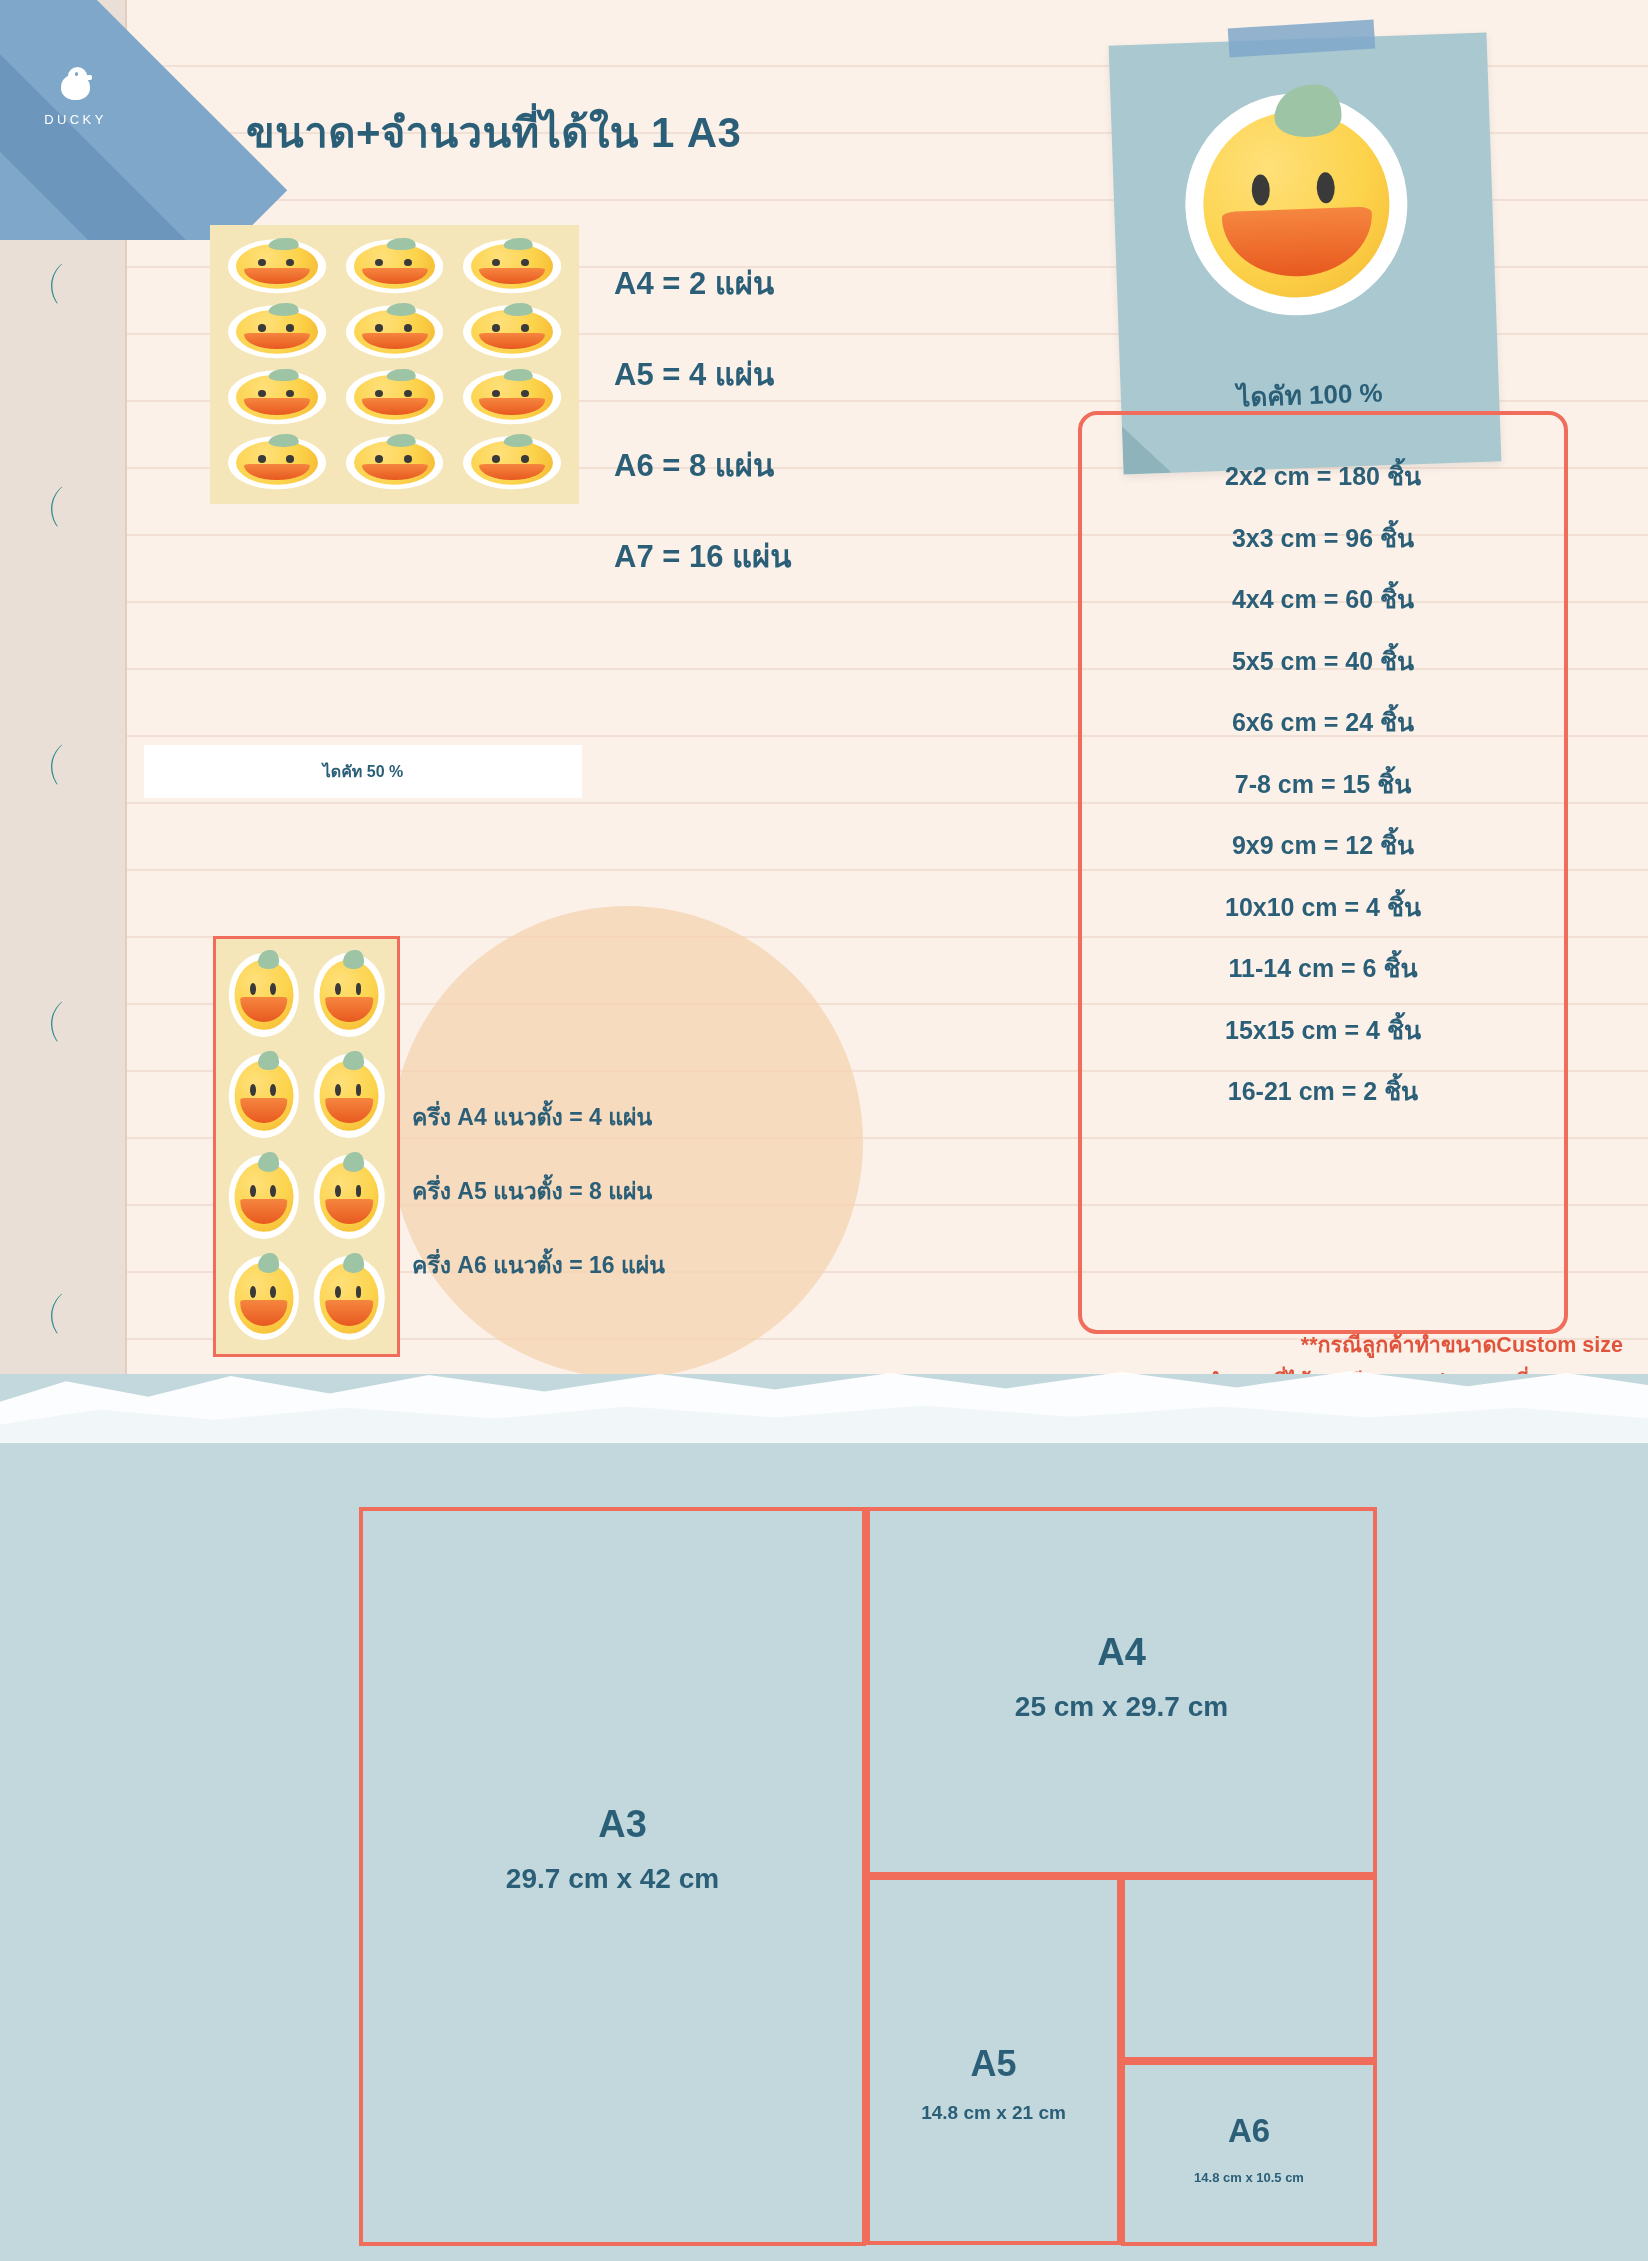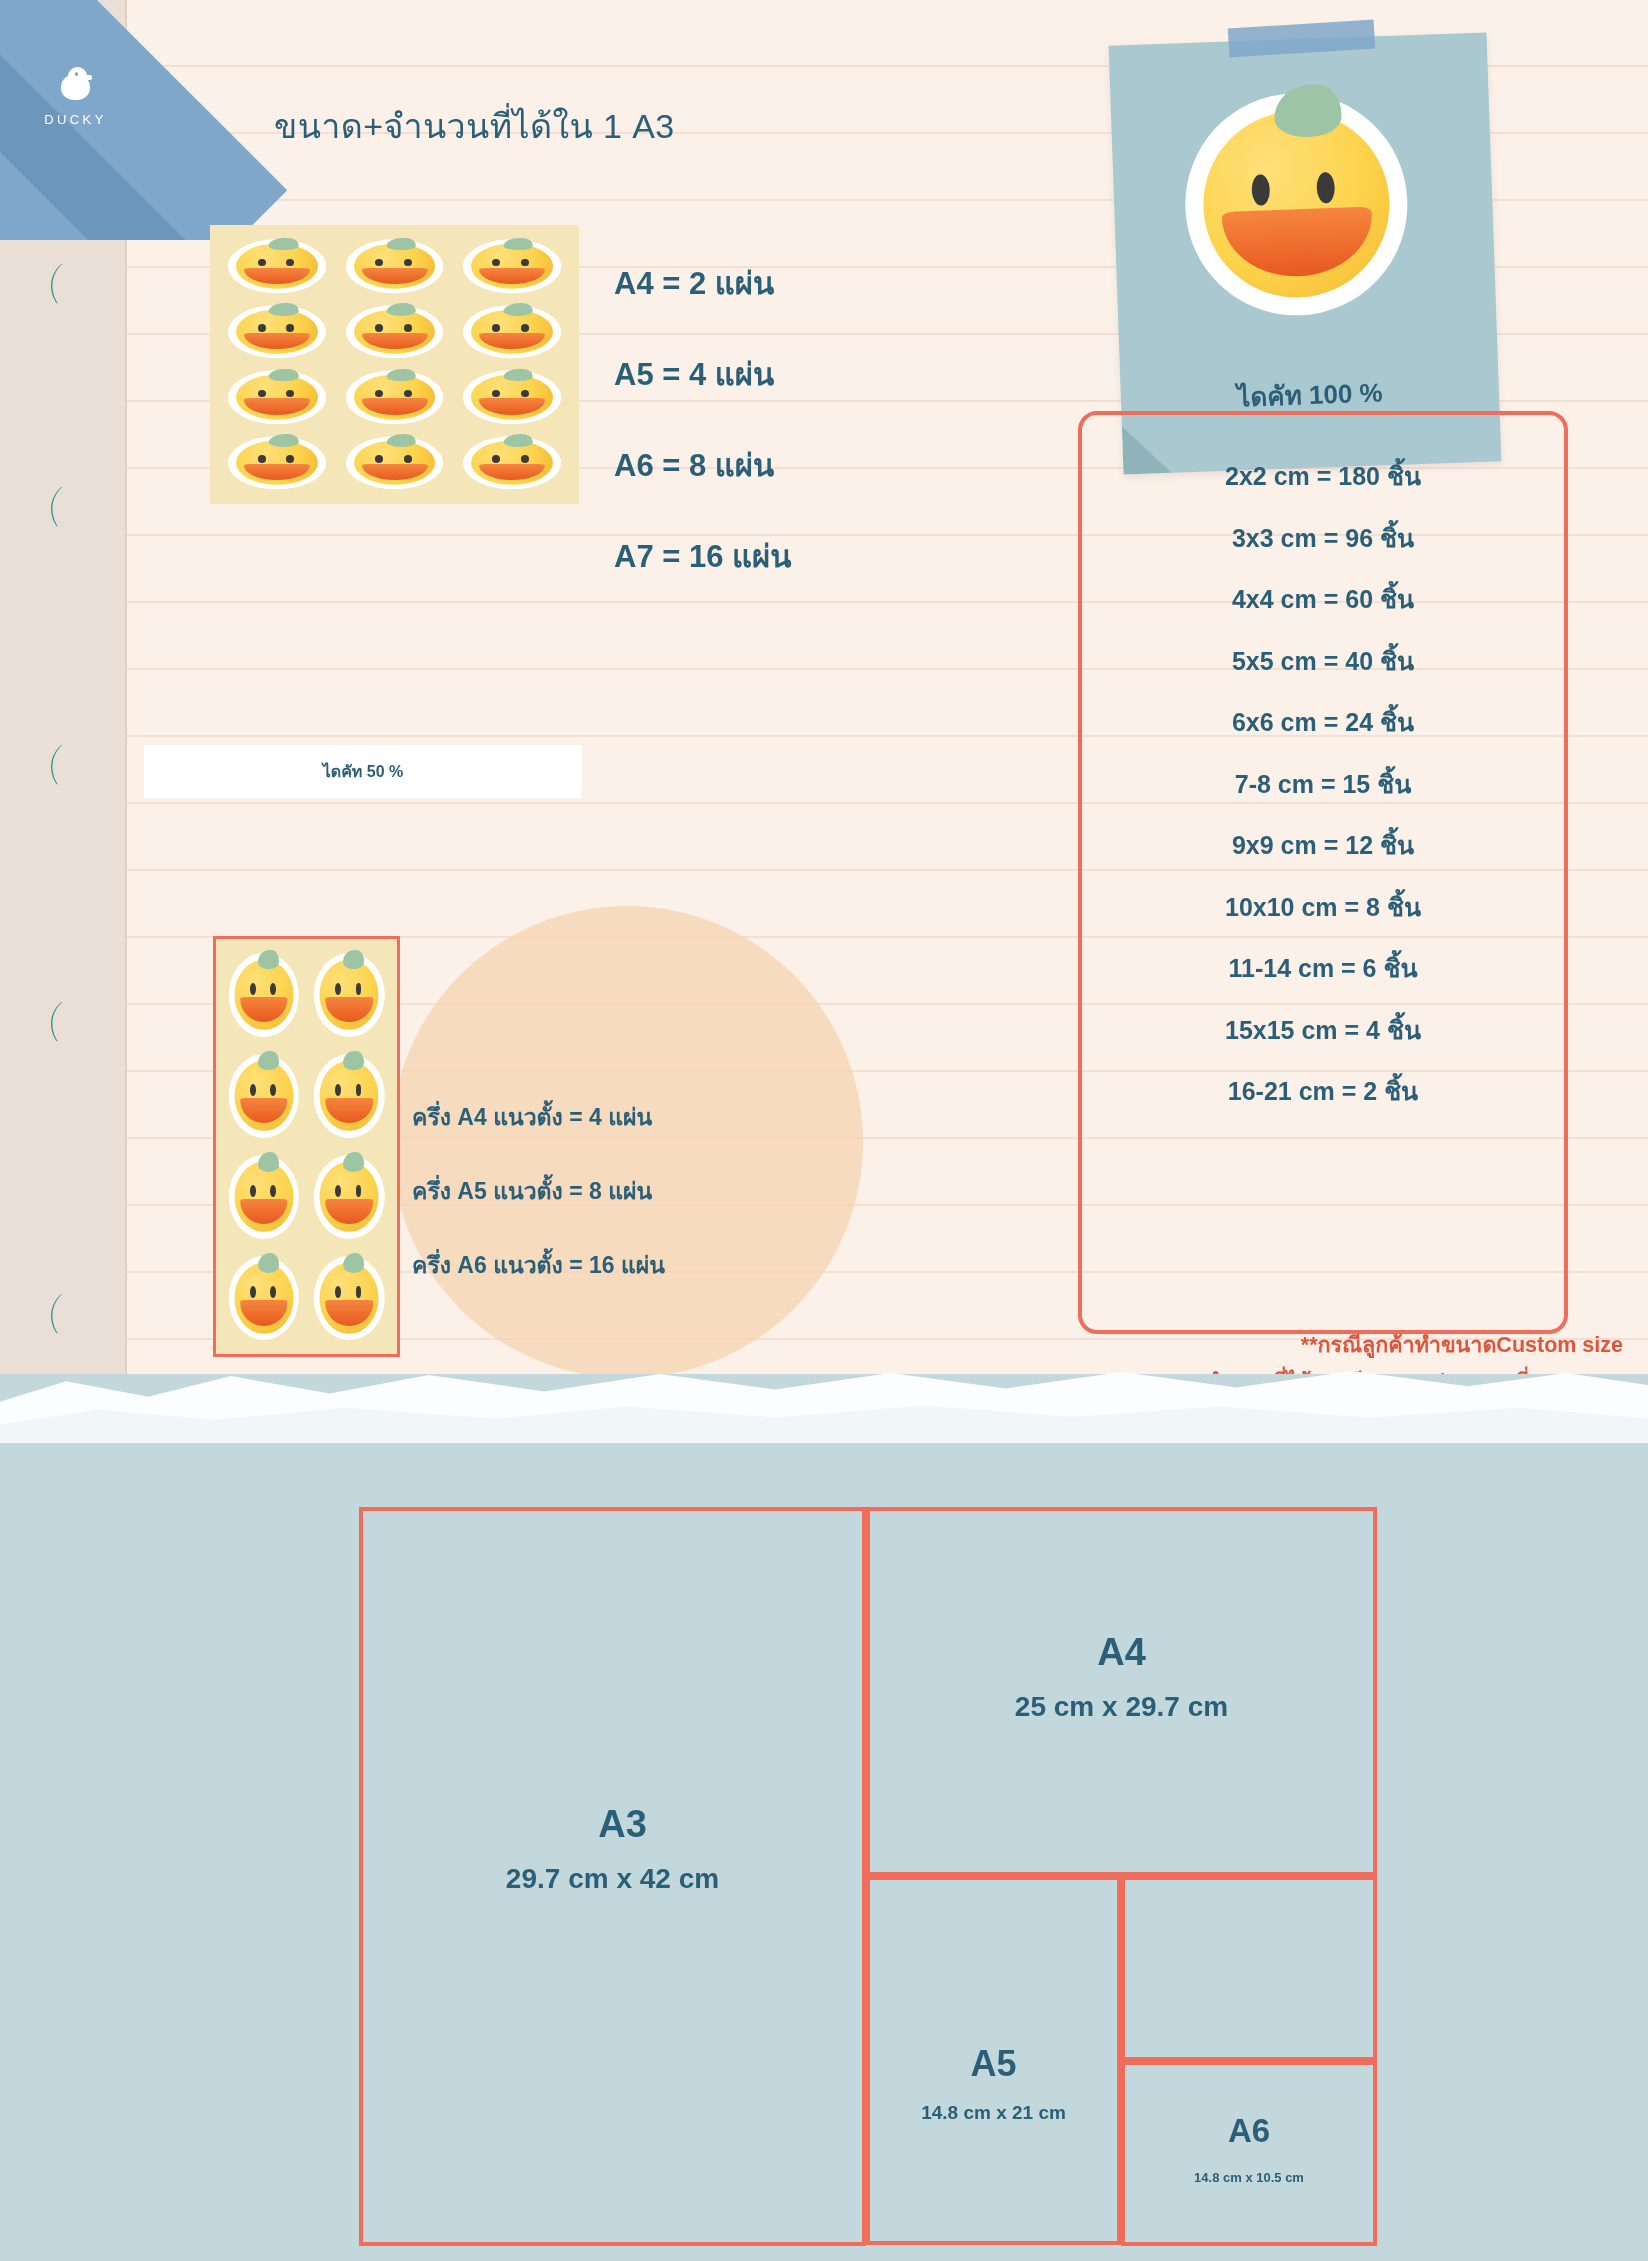--- a/index.html
+++ b/index.html
@@ -84,22 +84,22 @@
   }
   .logo .duck-mark .beak {
     position:absolute;left:28px;top:7.7px;width:8.6px;height:5.2px;border-radius:1.7px;background:#ffffff;
   }
   .logo .duck-mark .eye {
     position:absolute;left:19px;top:5.2px;width:3.4px;height:3.4px;border-radius:50%;background:#7fa7c9;
   }
 
   
   .headline {
-    position:absolute; left:274px; top:99px;
-    font-size:34px; font-weight:normal; color:#2b5f78;
+    position:absolute; left:246px; top:99px;
+    font-size:42px; font-weight:bold; color:#2b5f78;
     letter-spacing:0.4px;
   }
 
   
   .sheet50 {
     position:absolute; left:210px; top:225px;
     width:369px; height:279px;
     background:#f5e6b9;
   }
   .sheet50 .grid {
@@ -428,21 +428,21 @@
 
   <div class="sizebox">
     <div class="list">
       <div class="item">2x2 cm = 180 ชิ้น</div>
       <div class="item">3x3 cm = 96 ชิ้น</div>
       <div class="item">4x4 cm = 60 ชิ้น</div>
       <div class="item">5x5 cm = 40 ชิ้น</div>
       <div class="item">6x6 cm = 24 ชิ้น</div>
       <div class="item">7-8 cm = 15 ชิ้น</div>
       <div class="item">9x9 cm = 12 ชิ้น</div>
-      <div class="item">10x10 cm = 8 ชิ้น</div>
+      <div class="item">10x10 cm = 4 ชิ้น</div>
       <div class="item">11-14 cm = 6 ชิ้น</div>
       <div class="item">15x15 cm = 4 ชิ้น</div>
       <div class="item">16-21 cm = 2 ชิ้น</div>
     </div>
   </div>
 
   <div class="warn">
     <div>**กรณีลูกค้าทำขนาดCustom size</div>
     <div>จำนวนที่ได้อาจมีการบวก/ลบ จากที่รวมยอด**</div>
   </div>

